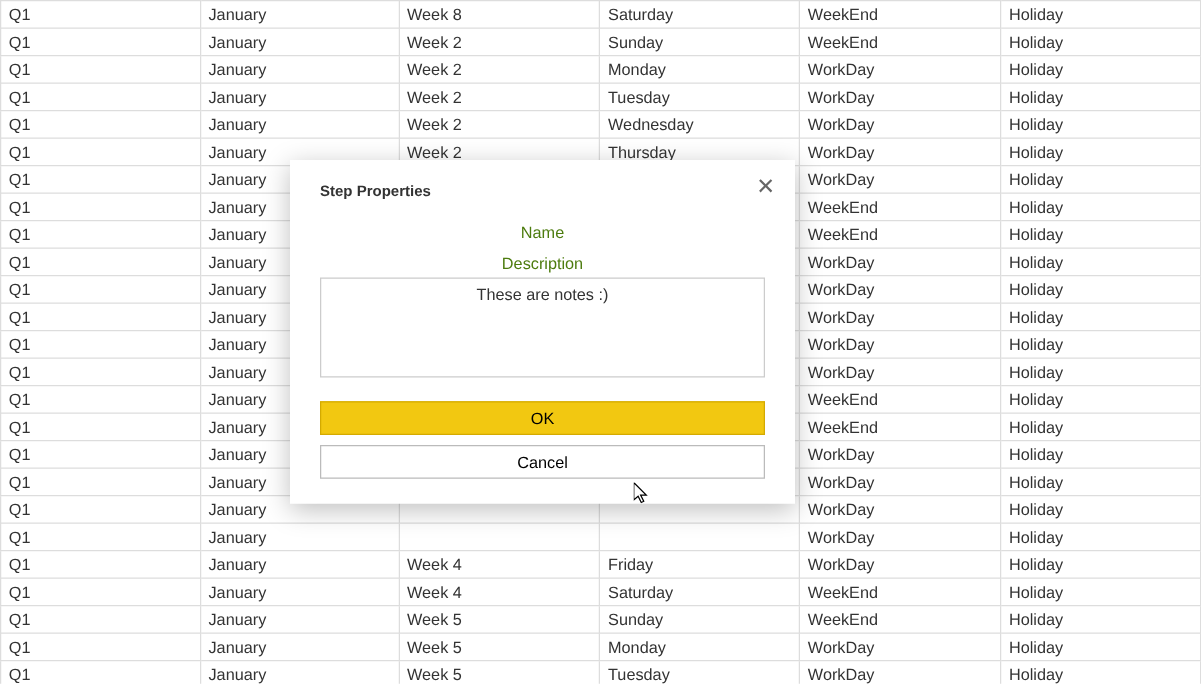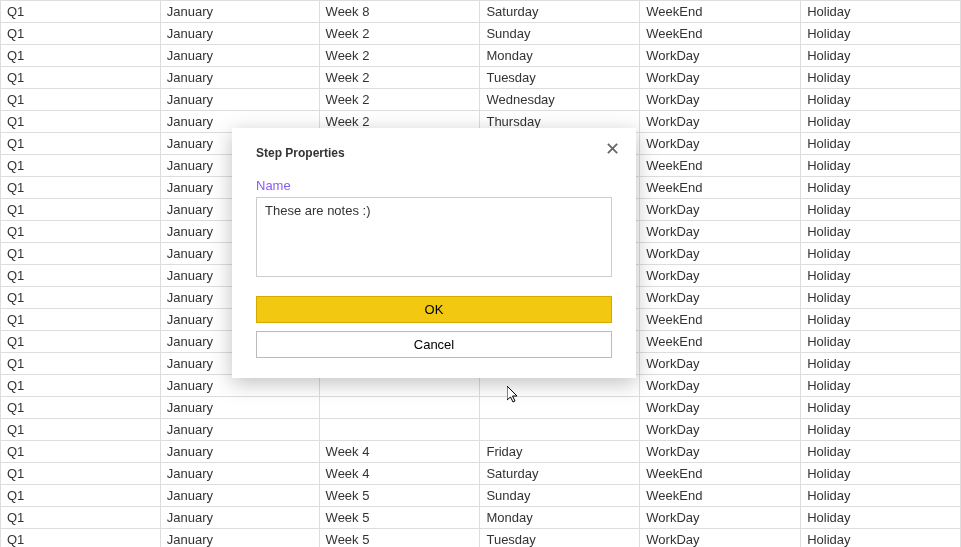--- a/index.html
+++ b/index.html
@@ -53,41 +53,43 @@
       padding: 2px 4px;
     }
     .dialog-title {
       font-size: 12px;
       font-weight: 600;
       color: #333;
       margin-bottom: 18px;
     }
     .field-label {
       font-size: 13px;
-      color: #8b5cf6;
+      color: #4d7c0f;
       margin-bottom: 4px;
       margin-top: 10px;
+      text-align: center;
     }
     .text-input {
       width: 100%;
       border: 1px solid #ccc;
       padding: 5px 8px;
       font-size: 13px;
       font-family: inherit;
       color: #333;
     }
     .textarea-input {
       width: 100%;
       height: 80px;
       border: 1px solid #ccc;
       padding: 5px 8px;
       font-size: 13px;
       font-family: inherit;
       color: #333;
       resize: none;
+      text-align: center;
     }
     .dialog-buttons {
       display: flex;
       justify-content: flex-end;
       gap: 8px;
       margin-top: 16px;
       flex-direction: column;
     }
     .btn {
       border: 1px solid #bbb;
@@ -319,20 +321,21 @@
 </table>
 
 <div class="dialog-overlay">
   <button class="dialog-close">
     <span>✕</span>
   </button>
   <div class="dialog-title">Step Properties</div>
 
   <div class="field-label">Name</div>
 
+  <div class="field-label">Description</div>
   <textarea class="textarea-input" style="">These are notes :)</textarea>
 
   <div class="dialog-buttons">
     <button class="btn btn-primary">OK</button>
     <button class="btn">Cancel</button>
   </div>
 </div>
 
 <svg class="cursor" width="16" height="20" viewBox="0 0 16 20">
   <path d="M0 0 L0 14 L3.5 11 L6 16 L8 15 L5.5 10 L10 10 Z" fill="white" stroke="black" stroke-width="1"></path>

